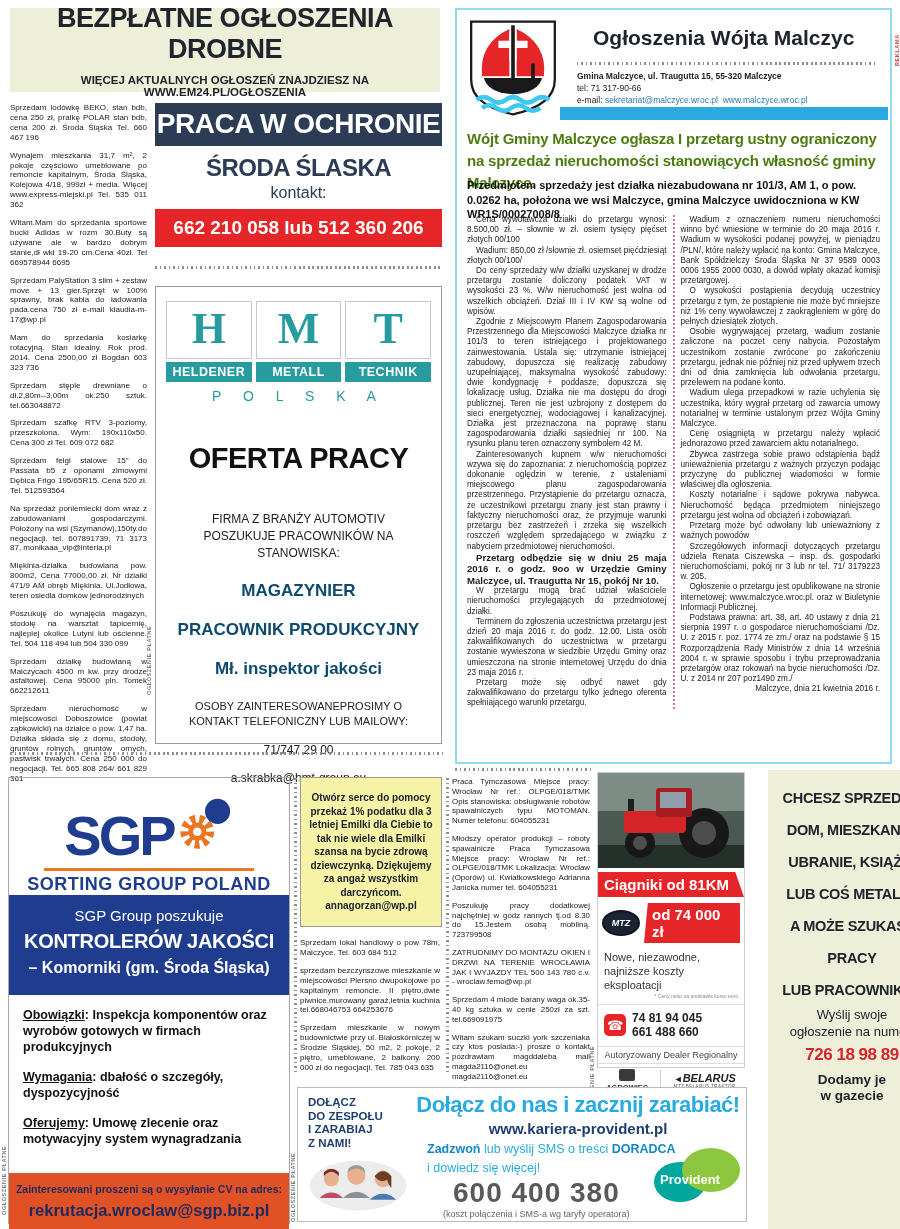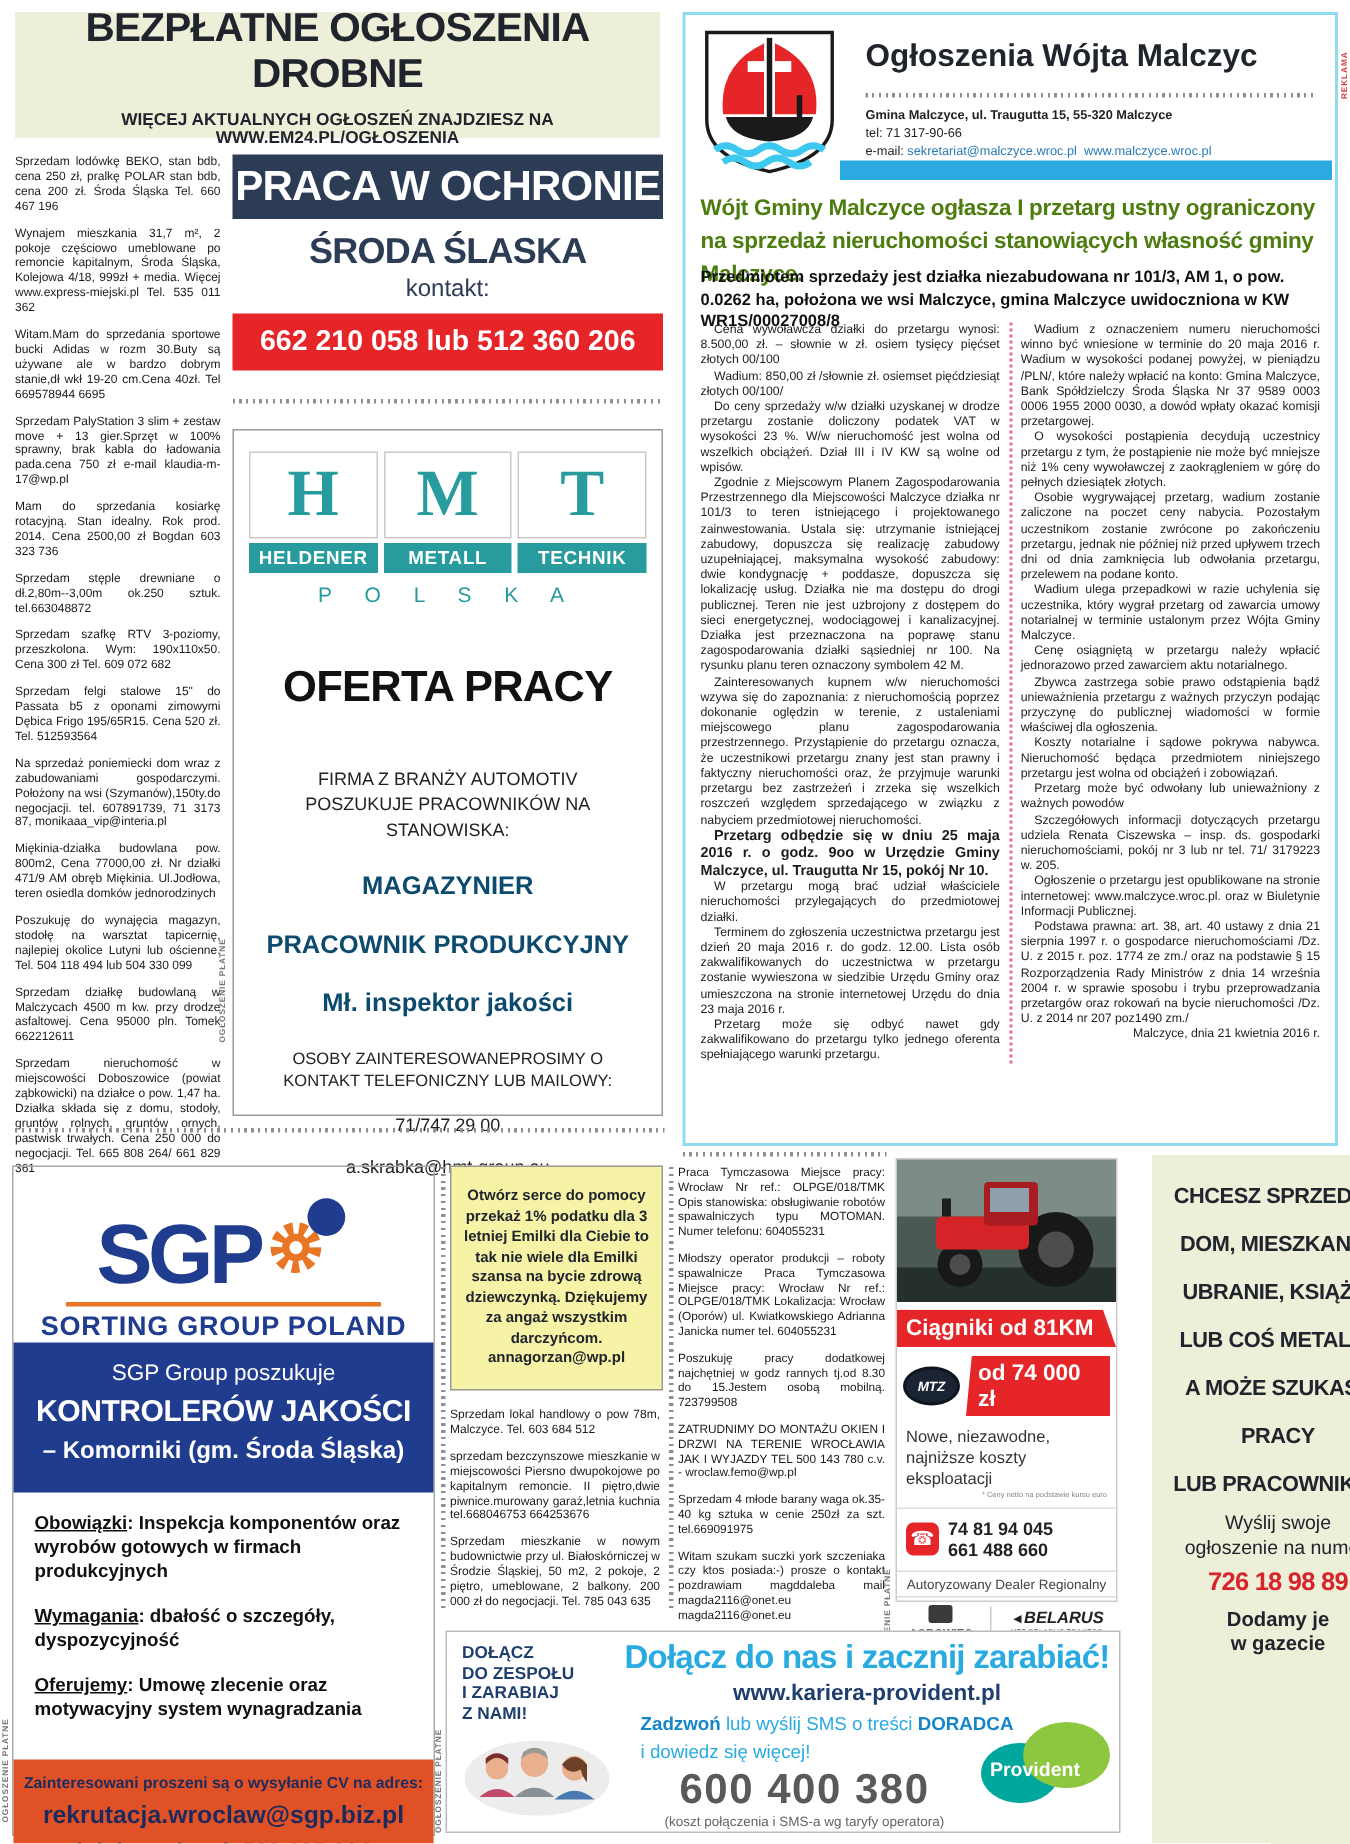--- a/index.html
+++ b/index.html
@@ -41,21 +41,21 @@
   .hmt-offer{font-size:29px;font-weight:bold;color:#111;text-align:center;margin-top:38px;letter-spacing:-.5px;}
   .hmt-intro{font-size:12px;color:#222;text-align:center;margin-top:36px;line-height:17px;width:230px;margin-left:auto;margin-right:auto;}
   .hmt-pos div{font-size:17px;font-weight:bold;color:#0c4a6e;text-align:center;margin-top:19px;}
   .hmt-contact{font-size:11px;color:#222;text-align:center;margin-top:20px;line-height:15px;width:230px;margin-left:auto;margin-right:auto;}
   .hmt-phone{font-size:12px;color:#222;text-align:center;margin-top:14px;}
   .hmt-mail{font-size:12px;color:#222;text-align:center;margin-top:14px;}
 
   
   .wojt{left:455px;top:8px;width:437px;height:756px;border:2px solid #90dbee;box-sizing:border-box;background:#fff;}
   .crest{left:10px;top:8px;}
-  .wojt-title{left:120px;top:16px;font-size:21px;font-weight:bold;color:#20242c;}
+  .wojt-title{left:136px;top:16px;font-size:21px;font-weight:bold;color:#20242c;}
   .wojt-dots{left:120px;top:52px;width:300px;}
   .wojt-contact{left:120px;top:60px;font-size:8.5px;line-height:12px;color:#222;}
   .wojt-contact .lnk{color:#2a7ab5;}
   .blue-bar{left:103px;top:97px;right:2px;height:13px;background:#2baae1;}
   .wojt-head{left:10px;top:118px;width:413px;font-size:15px;line-height:22px;font-weight:bold;color:#4d7c0f;letter-spacing:-.2px;}
   .wojt-sub{left:10px;top:168px;width:413px;font-size:11px;line-height:14.5px;font-weight:bold;color:#111;}
   .wojt-cols{left:10px;top:205px;width:413px;display:flex;}
   .wcol{width:200px;font-size:8.2px;line-height:10.2px;text-align:justify;color:#1c1c1c;}
   .wcol p{margin:0;text-indent:9px;}
   .wcol2{margin-left:6px;padding-left:6px;border-left:2px dotted #e5738c;}

